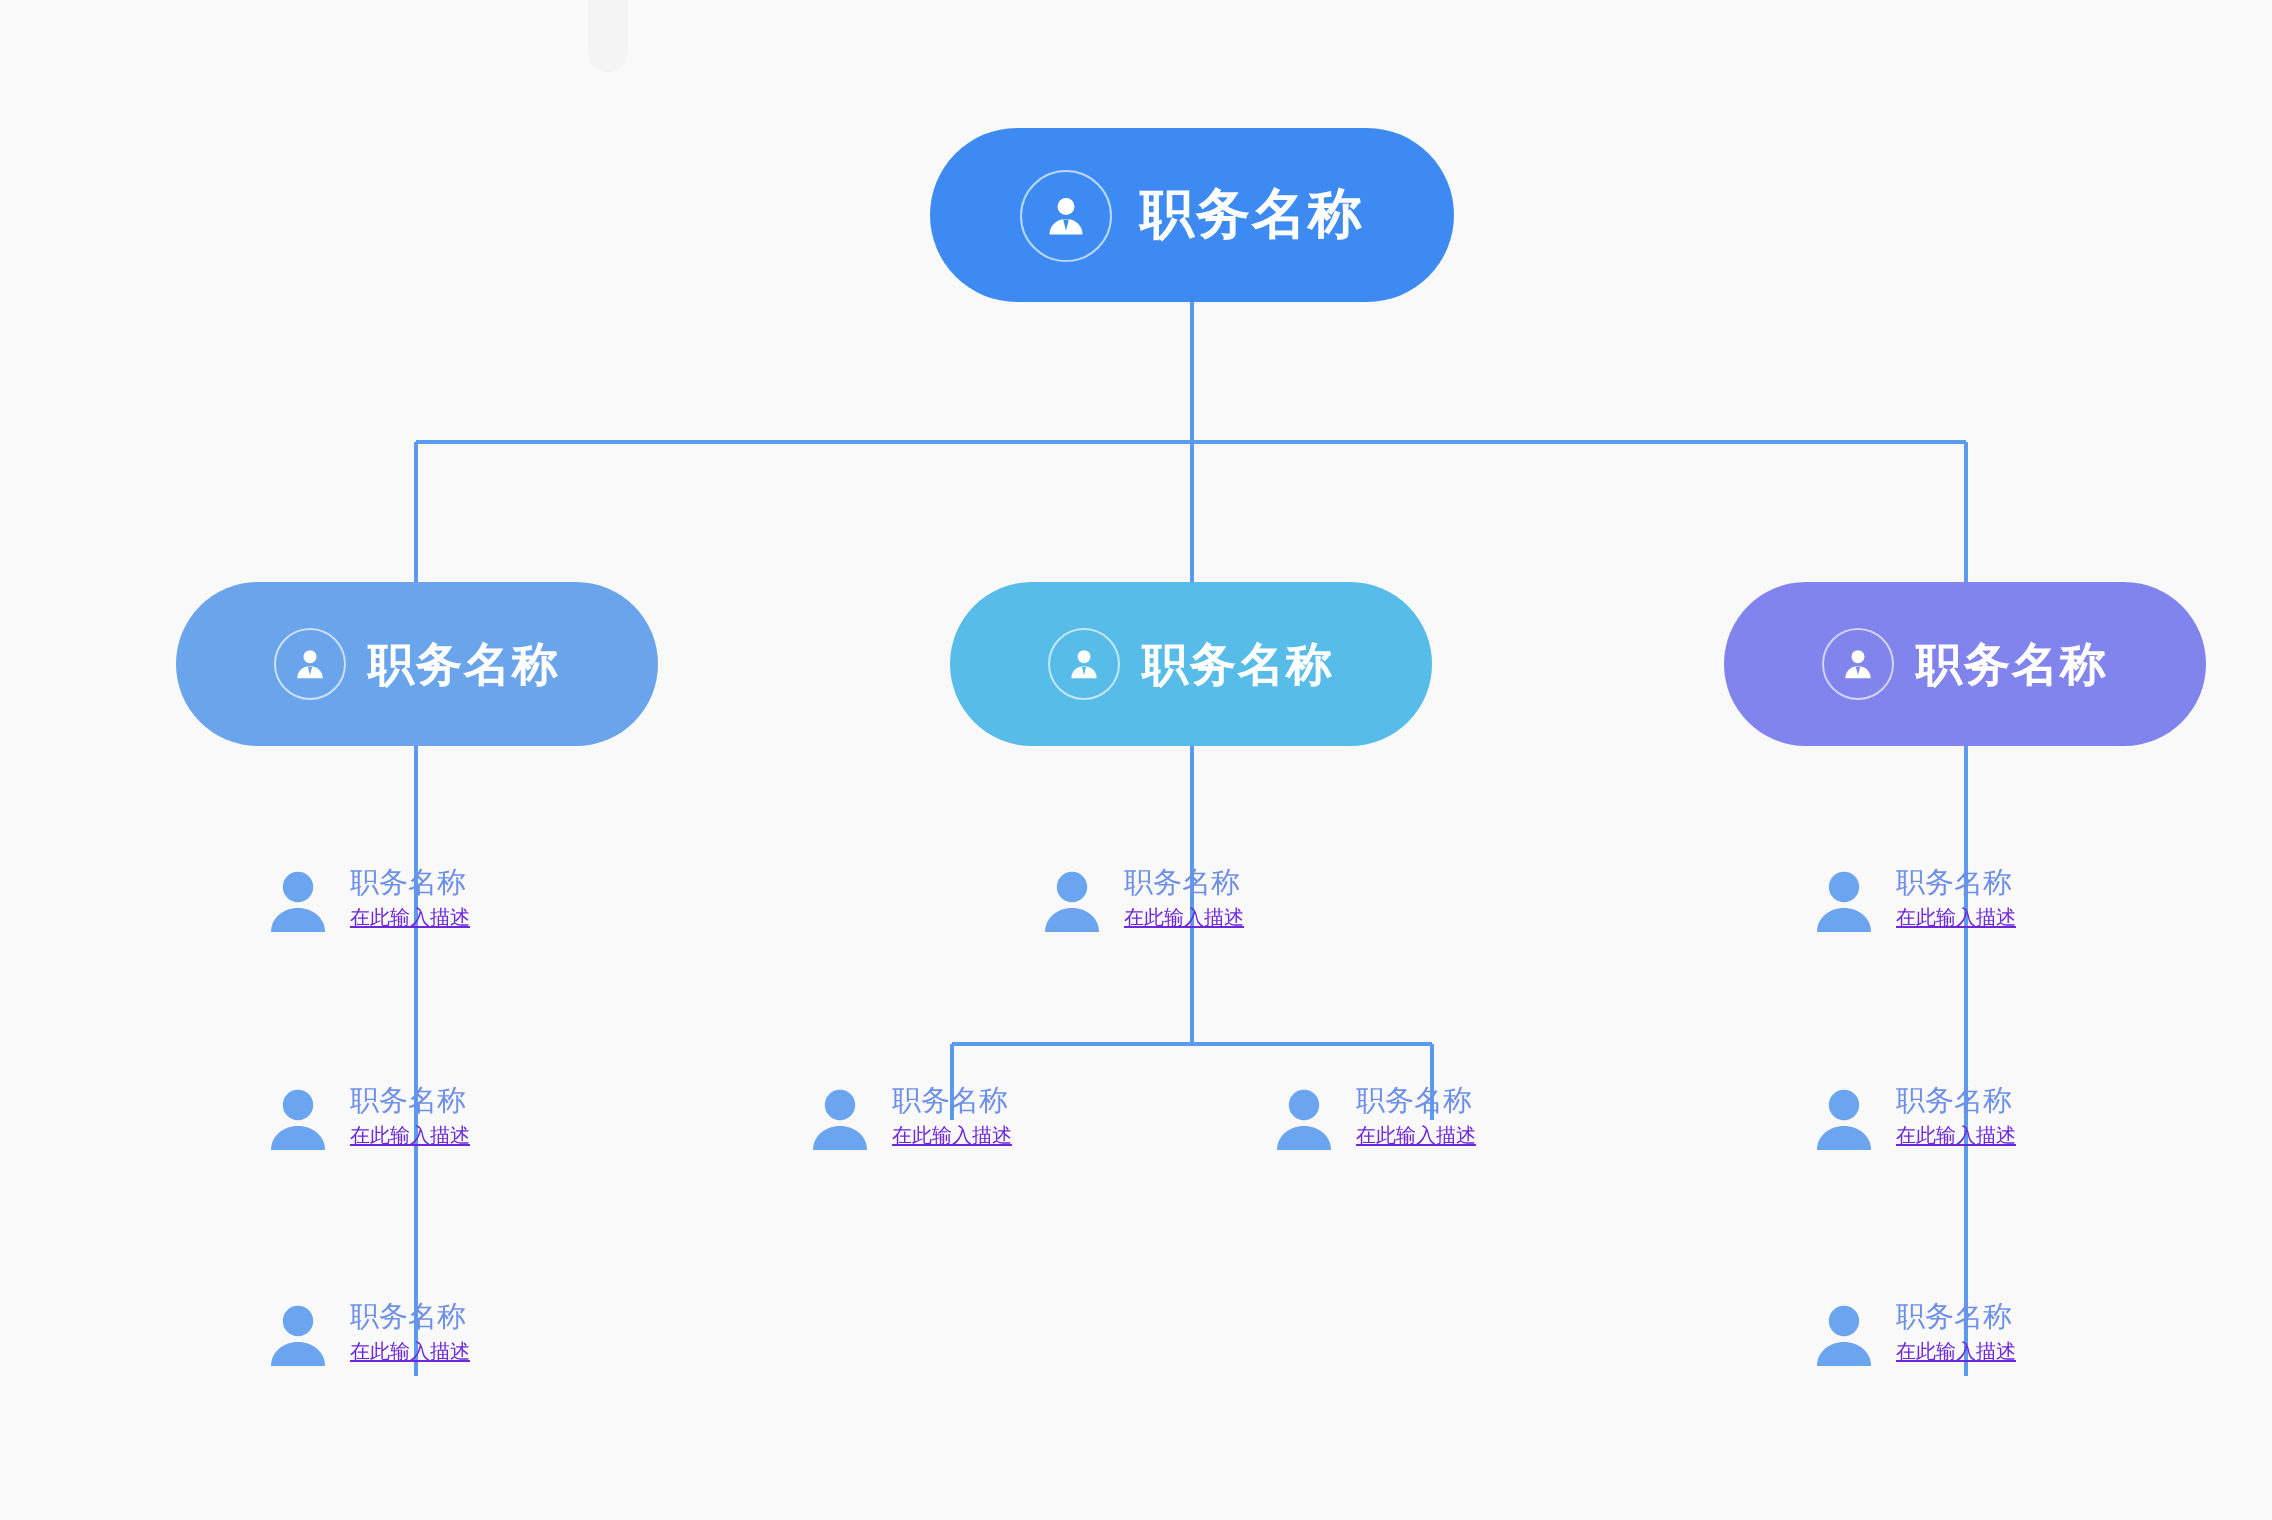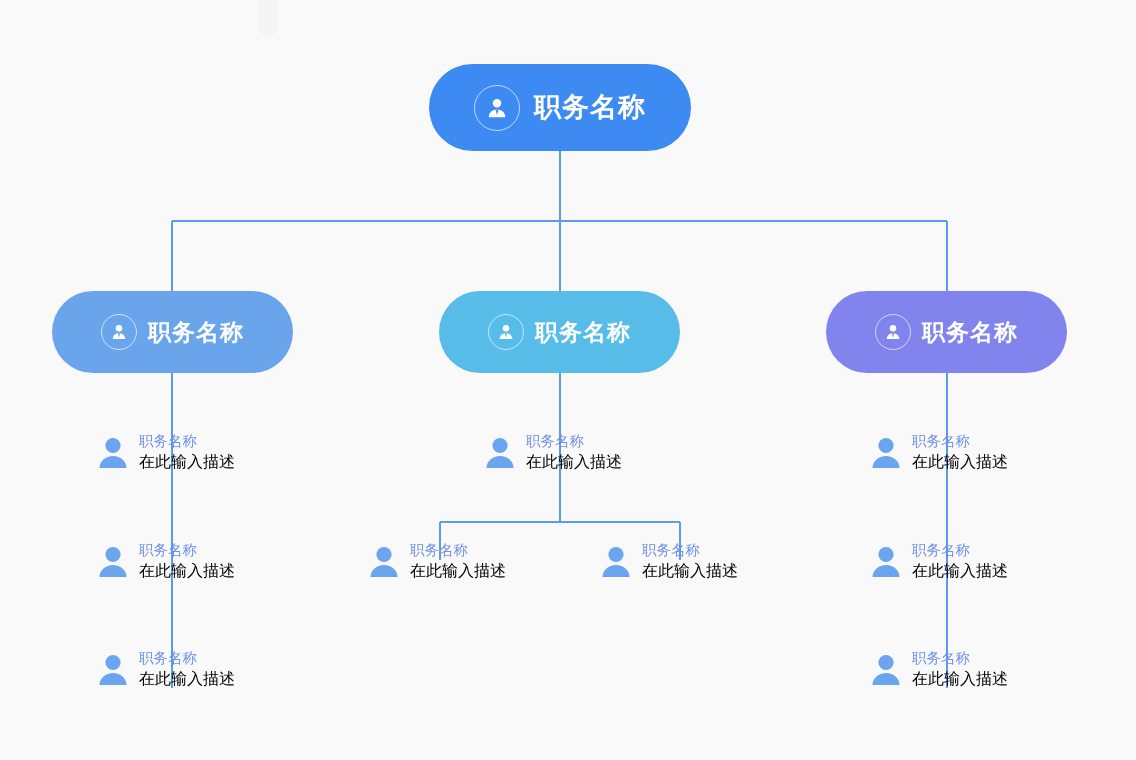--- a/index.html
+++ b/index.html
@@ -10,20 +10,21 @@
     width: 1136px;
     height: 760px;
     background: #f9f9fa;
     font-family: "Liberation Sans", "DejaVu Sans", sans-serif;
     overflow: hidden;
     position: relative;
   }
   #chart-root {
     position: absolute;
     inset: 0;
+    margin-left: 36px;
   }
   .connectors {
     position: absolute;
     left: 0;
     top: 0;
     width: 1136px;
     height: 760px;
     pointer-events: none;
   }
   
@@ -89,24 +90,25 @@
     justify-content: center;
     gap: 3px;
   }
   .leaf-title {
     font-size: 14.5px;
     color: #6d8fe8;
     line-height: 1.15;
     white-space: nowrap;
   }
   .leaf-desc {
-    font-size: 16px;
-    color: #000000;
+    font-size: 10px;
+    color: #6d28d9;
     line-height: 1.15;
     white-space: nowrap;
+    text-decoration: underline;
   }
   .top-artifact {
     position: absolute;
     left: 258px;
     top: 0;
     width: 20px;
     height: 36px;
     border-radius: 0 0 10px 10px;
     background: #f2f2f3;
     opacity: 0.75;

